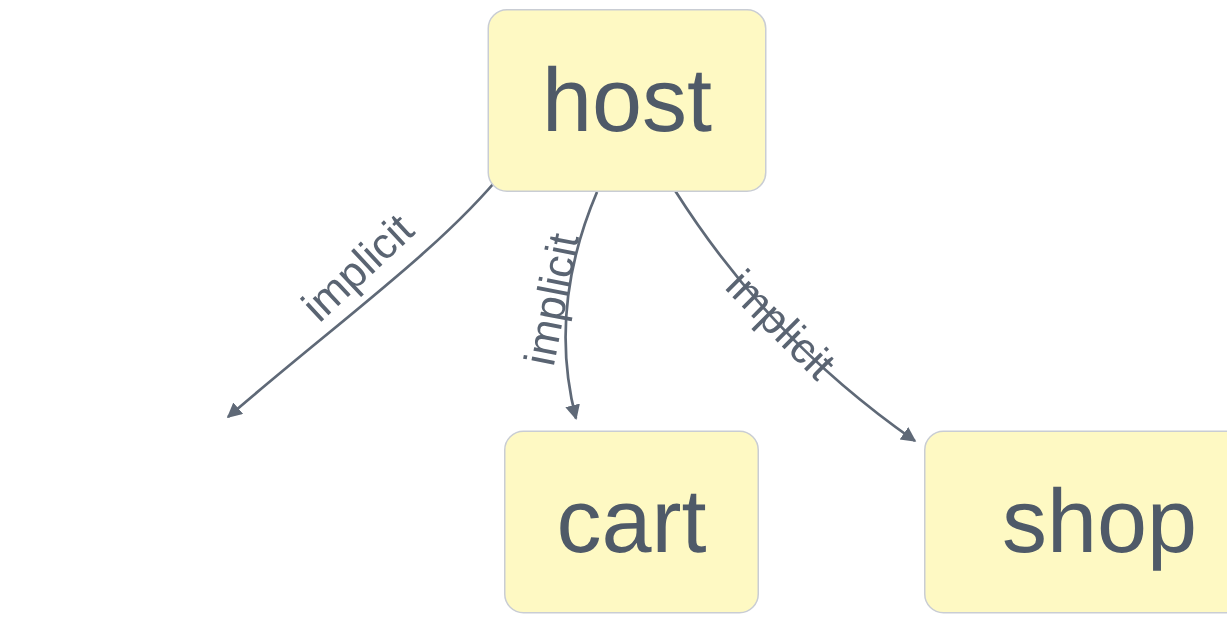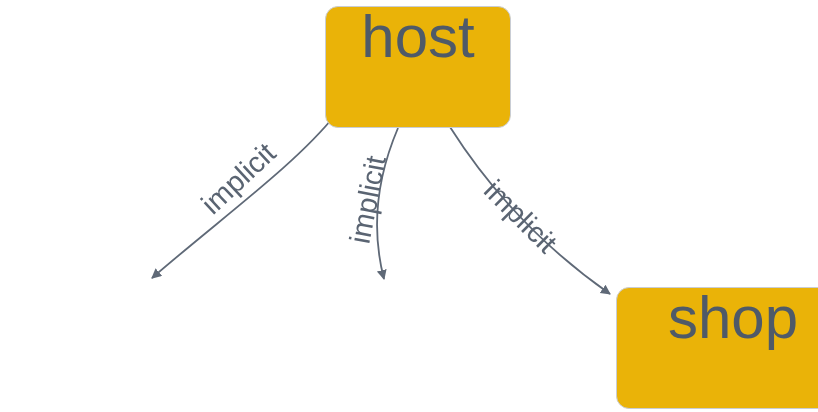--- a/index.html
+++ b/index.html
@@ -30,23 +30,23 @@
   .edge-label {
     fill: #5a6472;
     font-size: 29px;
     font-family: "Liberation Sans", sans-serif;
     text-anchor: middle;
     dominant-baseline: middle;
   }
   .node {
     position: absolute;
     display: flex;
-    align-items: flex-start;
+    align-items: center;
     justify-content: center;
-    background: #eab308;
+    background: #fef9c3;
     border: 1.5px solid #c9cdd4;
     border-radius: 13px;
     color: #4f5a68;
     font-size: 60px;
     line-height: 1;
     box-sizing: border-box;
   }
   .node-host  { left: 325px; top: 6px;   width: 186px; height: 122px; }
   .node-about { left: 4px;   top: 287px; width: 224px; height: 122px; }
   .node-cart  { left: 336px; top: 287px; width: 170px; height: 122px; }
@@ -69,17 +69,20 @@
     <path class="edge-path" d="M450,127 C490,190 540,245 610,294" marker-end="url(#arrowhead)"></path>
 
     <text class="edge-label" transform="translate(240,180) rotate(-43)">implicit</text>
     <text class="edge-label" transform="translate(370,200) rotate(-79)">implicit</text>
     <text class="edge-label" transform="translate(519,218) rotate(45)">implicit</text>
   </svg>
 
   <div class="node node-host">
     <span>host</span>
   </div>
+  <div class="node node-cart">
+    <span>cart</span>
+  </div>
   <div class="node node-shop">
     <span>shop</span>
   </div>
 
 </div>
 
 </body></html>

